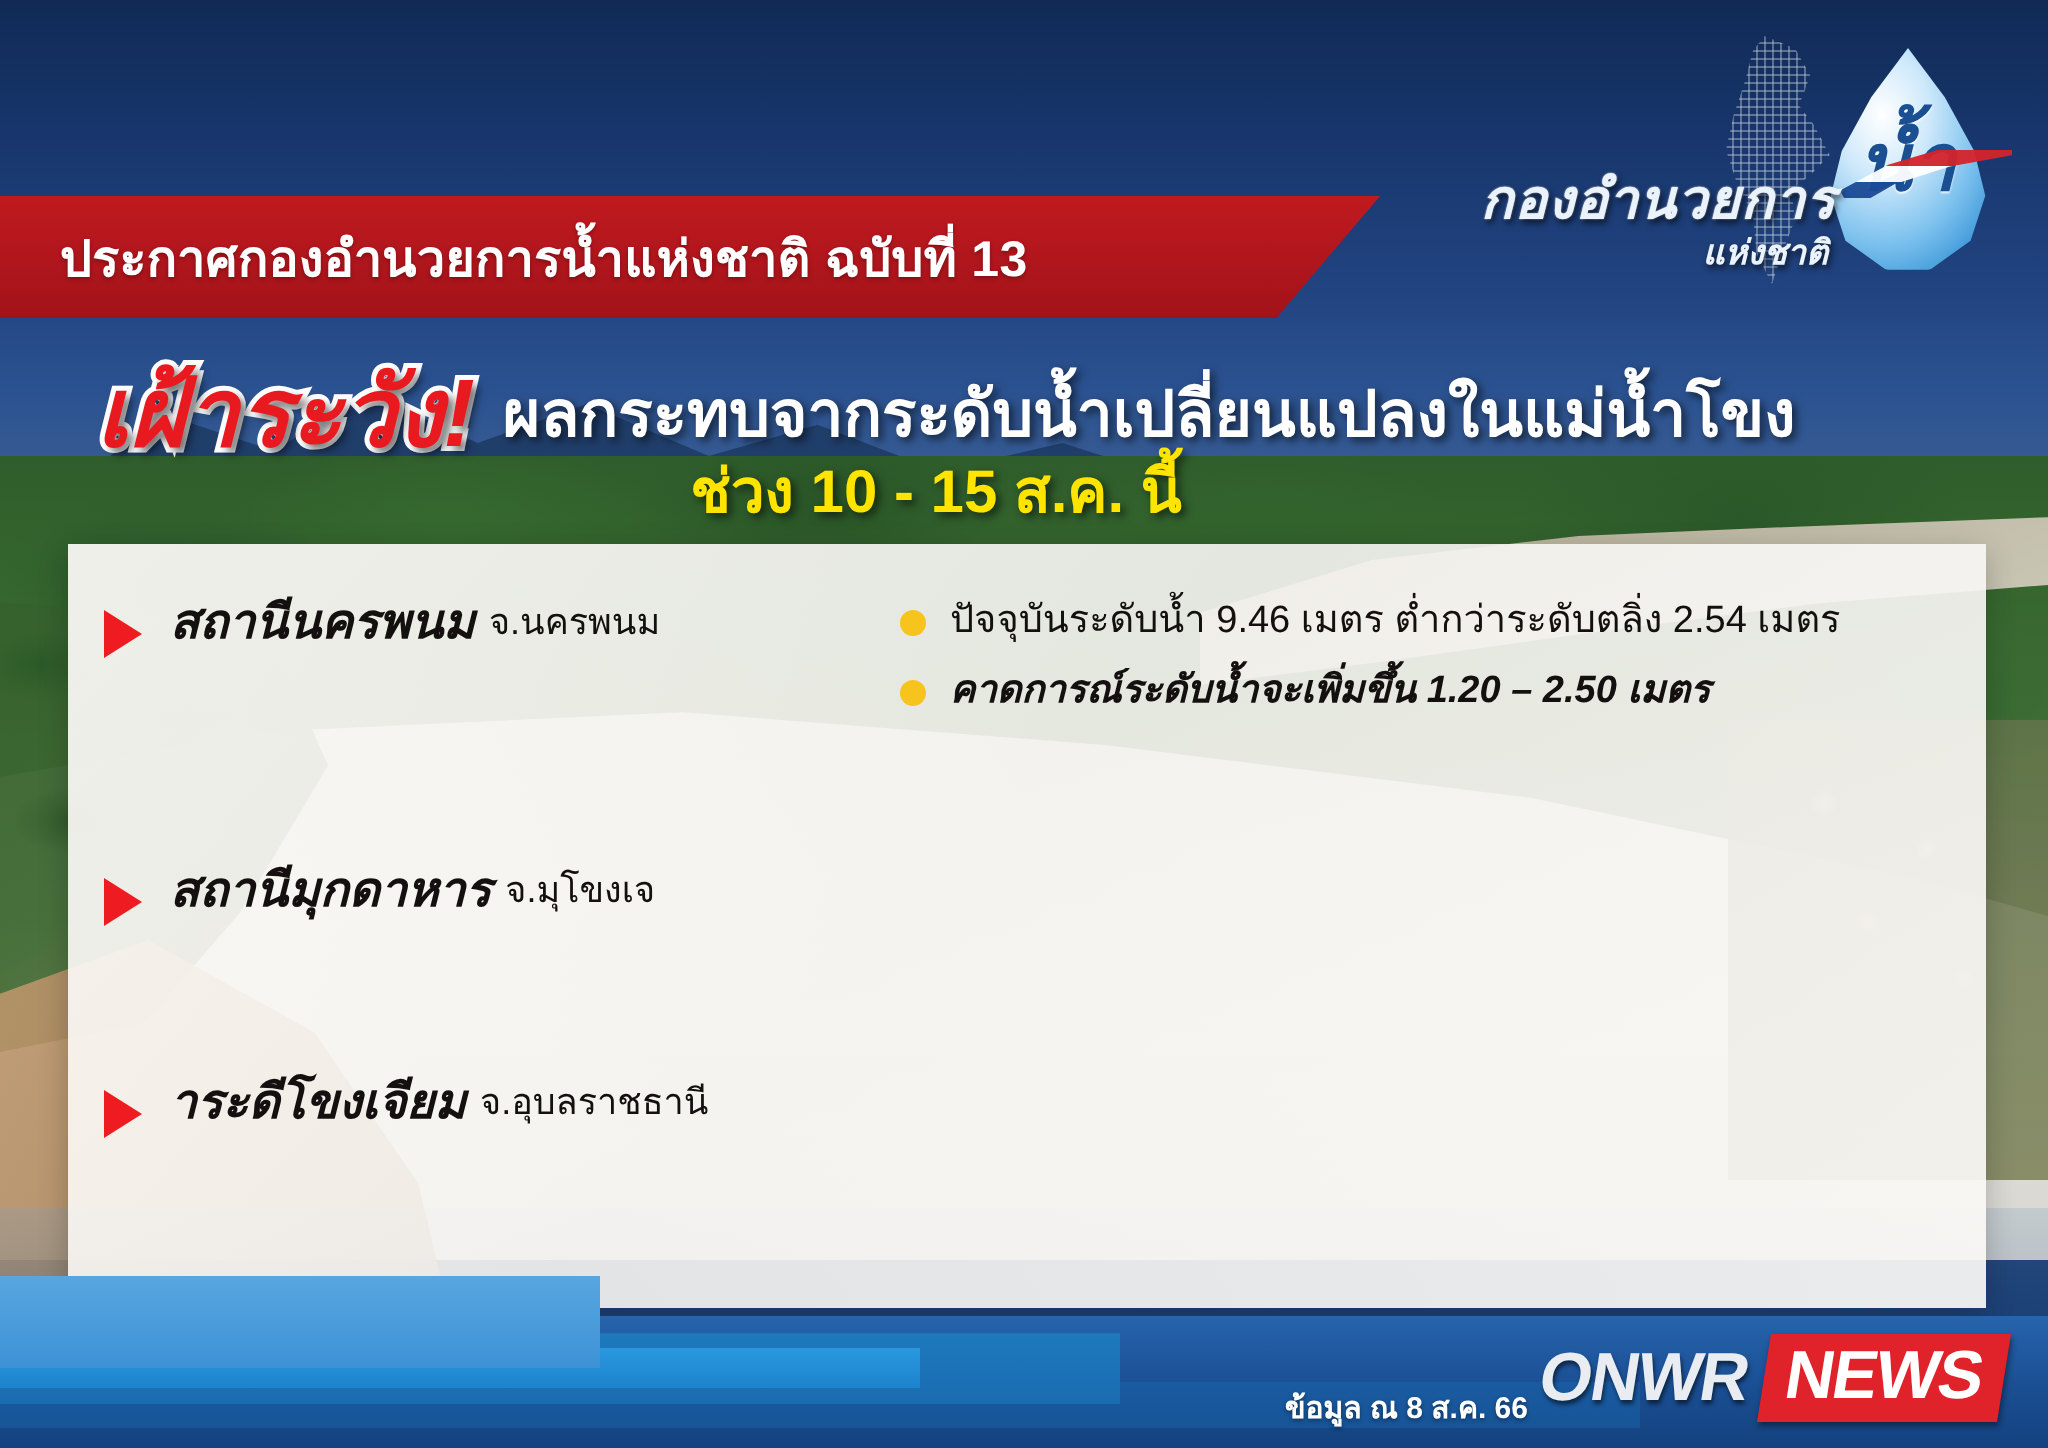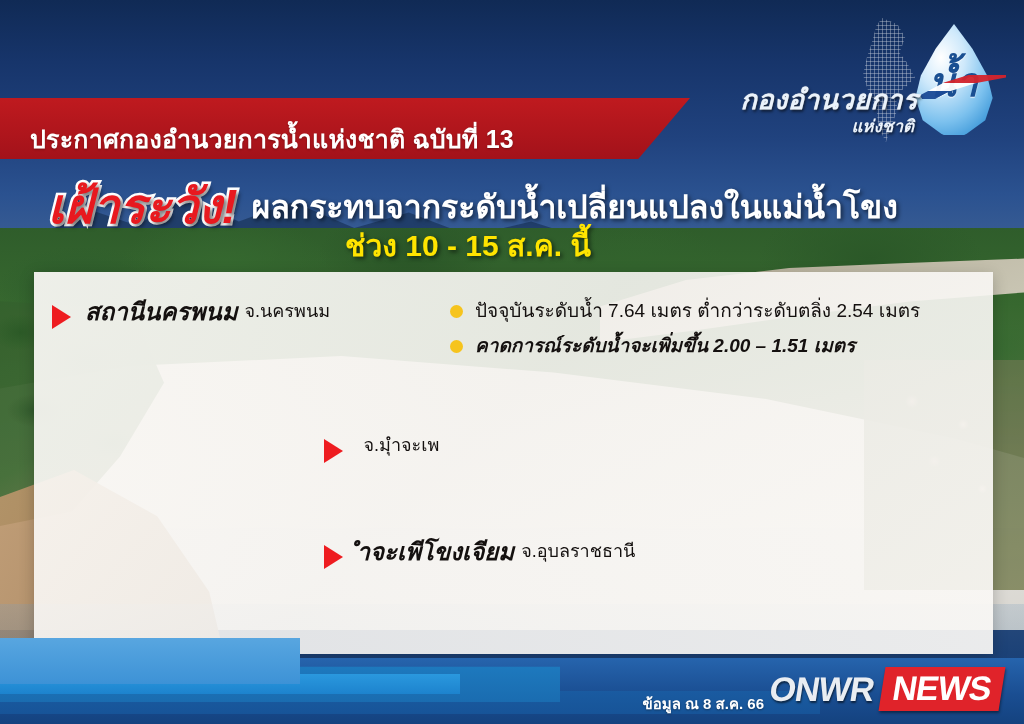--- a/index.html
+++ b/index.html
@@ -87,21 +87,21 @@
     position:absolute; left:0; bottom:0; width:1024px; height:120px;
     background:linear-gradient(180deg,#7f9fbd 0%,#4a7bab 40%,#1f55a0 100%);
     opacity:.25;
   }
 
   
   .red-band {
     position:absolute; left:0; top:98px; width:690px; height:61px;
     background:linear-gradient(180deg,#bf1a1f 0%,#a3121a 100%);
     clip-path:polygon(0 0, 100% 0, 92.5% 100%, 0 100%);
-    display:flex; align-items:flex-end;
+    display:flex; align-items:center;
     box-shadow:0 3px 7px rgba(0,0,0,.35);
   }
   .red-band-text {
     margin-left:30px;
     color:#ffffff;
     font-size:25px; font-weight:bold;
     letter-spacing:.2px;
     white-space:nowrap;
     text-shadow:0 1px 2px rgba(0,0,0,.3);
   }
@@ -138,21 +138,21 @@
   }
 
   
   .panel {
     position:absolute; left:34px; top:272px; width:959px; height:382px;
     background:linear-gradient(135deg, rgba(252,250,247,.93) 0%, rgba(247,245,242,.90) 45%, rgba(250,248,245,.93) 100%);
     box-shadow:0 4px 14px rgba(0,0,0,.22);
   }
   .station {
     position:absolute; left:0; width:959px;
-    display:flex; align-items:flex-start;justify-content:center;
+    display:flex; align-items:flex-start;
   }
   .st-1 { top:22px; }
   .st-2 { top:156px; }
   .st-3 { top:262px; }
 
   .st-left {
     width:416px; flex:0 0 416px;
     display:flex; align-items:flex-start;
     padding-left:18px; padding-top:2px;
   }
@@ -349,40 +349,41 @@
 
     <div class="station st-1">
       <div class="st-left">
         <div class="tri"></div>
         <div class="st-name">สถานีนครพนม</div>
         <div class="st-prov">จ.นครพนม</div>
       </div>
       <div class="st-right">
         <div class="bullet-row">
           <span class="dot"></span>
-          <span class="b-text">ปัจจุบันระดับน้ำ 7.64 เมตร ต่ำกว่าระดับตลิ่ง 2.54 เมตร</span>
+          <span class="b-text">ปัจจุบันระดับน้ำ 9.46 เมตร ต่ำกว่าระดับตลิ่ง 2.54 เมตร</span>
         </div>
         <div class="bullet-row">
           <span class="dot"></span>
-          <span class="b-text bold-it">คาดการณ์ระดับน้ำจะเพิ่มขึ้น 2.00 – 1.51 เมตร</span>
+          <span class="b-text bold-it">คาดการณ์ระดับน้ำจะเพิ่มขึ้น 1.20 – 2.50 เมตร</span>
         </div>
       </div>
     </div>
 
     <div class="station st-2">
       <div class="st-left">
         <div class="tri"></div>
-        <div class="st-prov">จ.มุำจะเพ</div>
+        <div class="st-name">สถานีมุกดาหาร</div>
+        <div class="st-prov">จ.มุโขงเจ</div>
       </div>
     </div>
 
     <div class="station st-3">
       <div class="st-left">
         <div class="tri"></div>
-        <div class="st-name">ำจะเพีโขงเจียม</div>
+        <div class="st-name">าระดีโขงเจียม</div>
         <div class="st-prov">จ.อุบลราชธานี</div>
       </div>
     </div>
 
   </div>
 
   <div class="wave">
     <div class="wave-base"></div>
     <div class="step-c"></div>
     <div class="step-b"></div>

